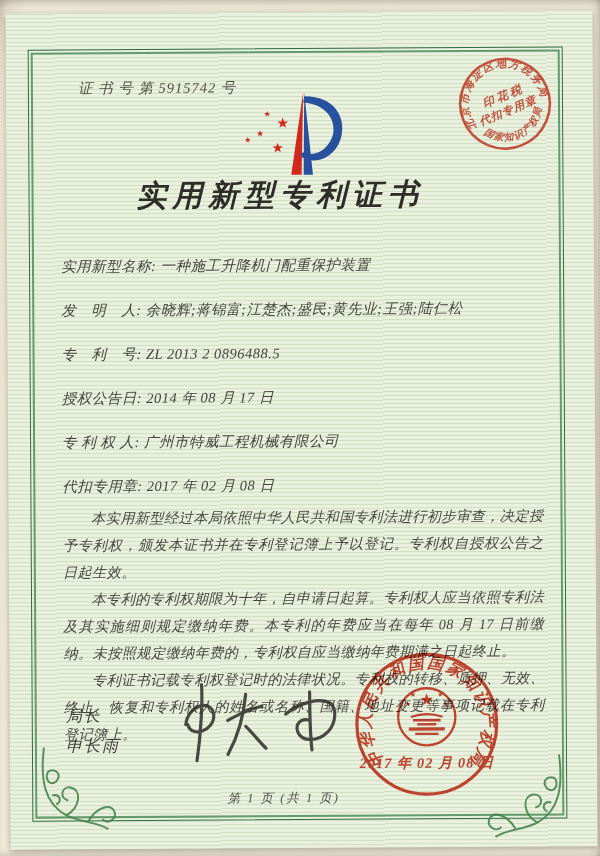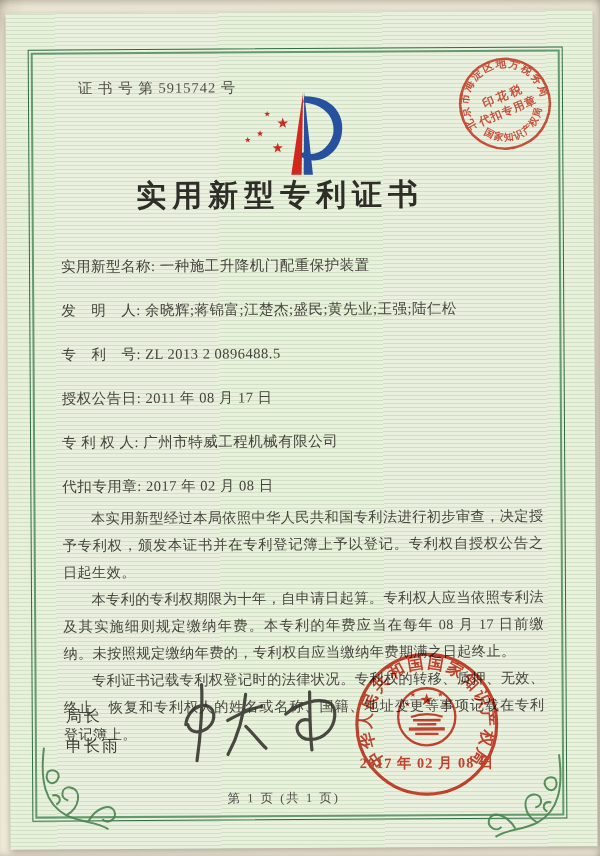--- a/index.html
+++ b/index.html
@@ -7,20 +7,21 @@
   body {
     font-family:"Liberation Serif","DejaVu Serif",serif;
     background:#e8e1cf;
     position:relative; overflow:hidden;
   }
   
   .scan {
     position:absolute; inset:0;
     background:linear-gradient(105deg,#c9c2ae 0px,#e6dfcc 10px,#f0ead9 26px,#f1ebda 100%);
     box-shadow:inset -6px 0 10px -6px rgba(90,84,70,.5), inset 0 8px 12px -8px rgba(90,84,70,.45), inset 0 -6px 10px -8px rgba(90,84,70,.4);
+    font-style:italic;
   }
   
   .paper {
     position:absolute; left:8px; top:12px; right:5px; bottom:8px;
     background-color:#eaf0de;
     background-image:repeating-linear-gradient(to bottom, rgba(121,164,103,.22) 0px, rgba(121,164,103,.22) 1px, rgba(255,255,255,0) 1px, rgba(255,255,255,0) 4px);
     transform:rotate(-0.35deg);
     box-shadow:0 2px 6px rgba(80,75,60,.45);
   }
   .frame-outer {
@@ -101,21 +102,21 @@
       <div class="field-row">
         <span class="field-label">发　明　人:</span>
         <span class="field-value">余晓辉;蒋锦富;江楚杰;盛民;黄先业;王强;陆仁松</span>
       </div>
       <div class="field-row">
         <span class="field-label">专　利　号:</span>
         <span class="field-value">ZL 2013 2 0896488.5</span>
       </div>
       <div class="field-row">
         <span class="field-label">授权公告日:</span>
-        <span class="field-value">2011 年 08 月 17 日</span>
+        <span class="field-value">2014 年 08 月 17 日</span>
       </div>
       <div class="field-row">
         <span class="field-label">专 利 权 人:</span>
         <span class="field-value">广州市特威工程机械有限公司</span>
       </div>
       <div class="field-row">
         <span class="field-label">代扣专用章:</span>
         <span class="field-value">2017 年 02 月 08 日</span>
       </div>
     </div>

